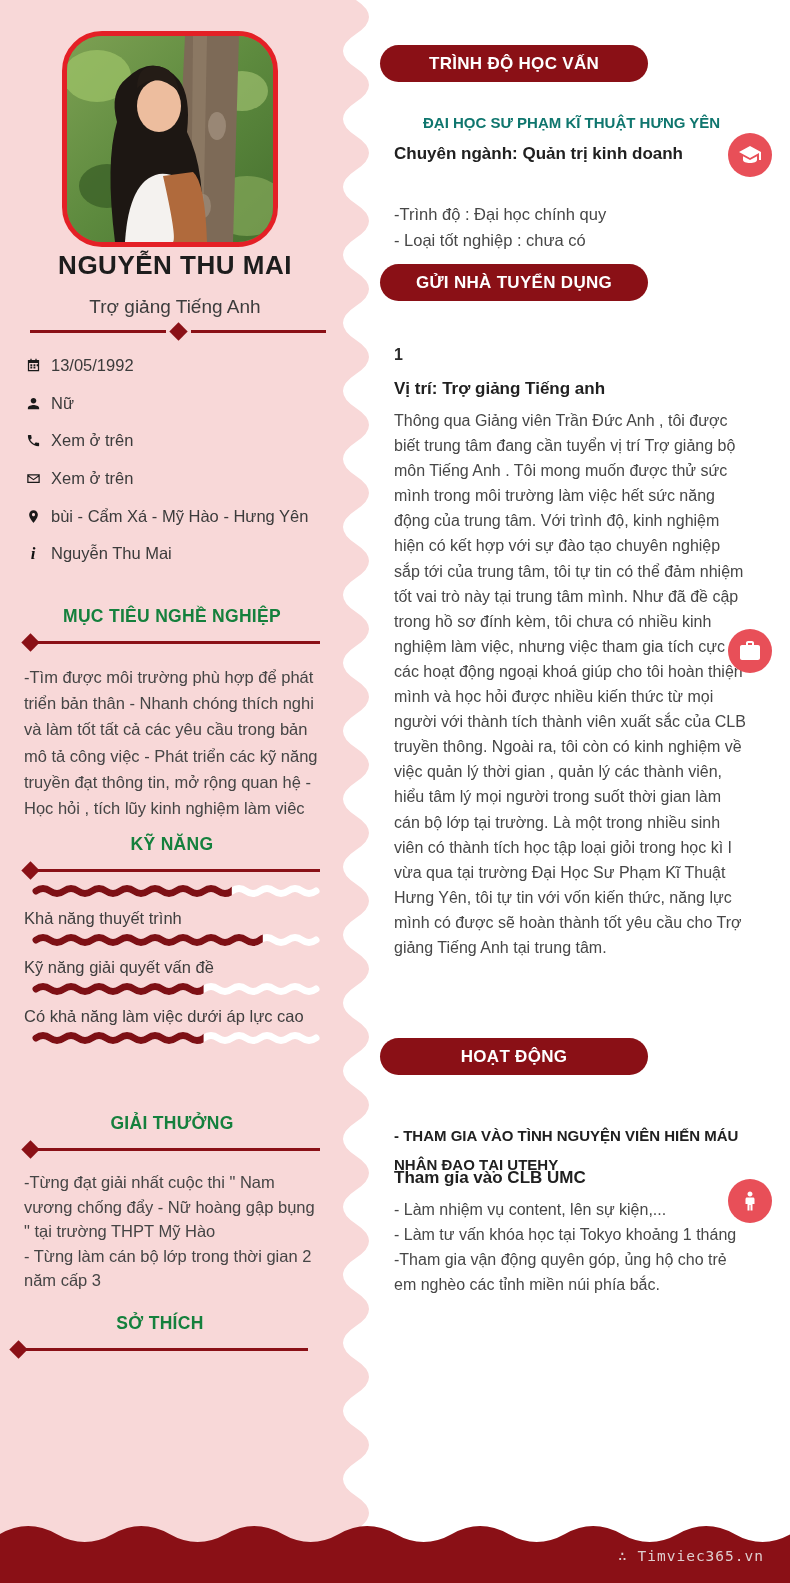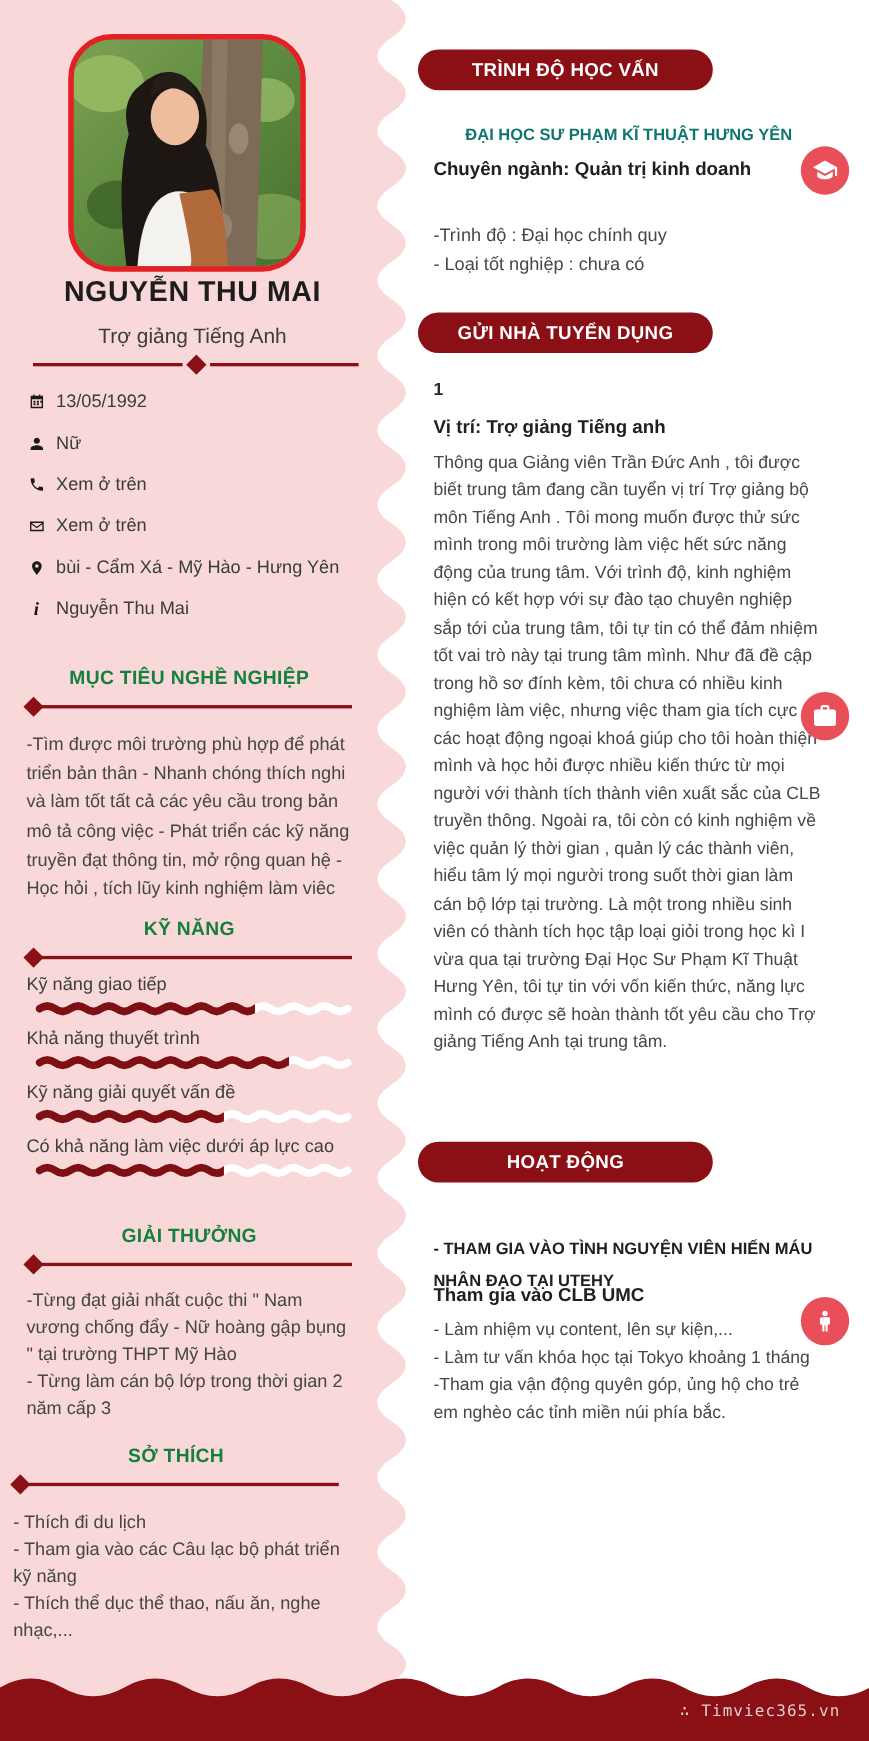--- a/index.html
+++ b/index.html
@@ -169,21 +169,20 @@
 
   <div class="abs" style="left:24px;top:834px;">
     <div class="side-title">KỸ NĂNG</div>
     <div class="rule">
         <span class="diamond"></span>
         <span class="seg"></span>
       </div>
   </div>
   <div class="abs skills">
     <div class="skill">
-      <div class="skill-label">Kỹ năng giao tiếp</div>
       <svg class="skill-bar" width="290" height="14" viewBox="0 0 290 14">
         <defs>
             <clipPath id="sc0">
               <rect class="skill-clip" x="0" y="0" width="199.8" height="14"></rect>
             </clipPath>
           </defs>
         <path class="wave-w" d="M4 7 q7 -5 14 0 t14 0 t14 0 t14 0 t14 0 t14 0 t14 0 t14 0 t14 0 t14 0 t14 0 t14 0 t14 0 t14 0 t14 0 t14 0 t14 0 t14 0 t14 0 t14 0"></path>
         <path class="wave-f" clip-path="url(#sc0)" d="M4 7 q7 -5 14 0 t14 0 t14 0 t14 0 t14 0 t14 0 t14 0 t14 0 t14 0 t14 0 t14 0 t14 0 t14 0 t14 0 t14 0 t14 0 t14 0 t14 0 t14 0 t14 0"></path>
       </svg>
     </div>
@@ -234,39 +233,36 @@
     <div class="side-text" style="margin-top:14px;line-height:24.5px;">-Từng đạt giải nhất cuộc thi " Nam vương chống đẩy - Nữ hoàng gập bụng " tại trường THPT Mỹ Hào
  - Từng làm cán bộ lớp trong thời gian 2 năm cấp 3</div>
   </div>
 
   <div class="abs" style="left:12px;top:1313px;">
     <div class="side-title">SỞ THÍCH</div>
     <div class="rule">
         <span class="diamond"></span>
         <span class="seg"></span>
       </div>
-    <div class="side-text" style="margin-top:16px;line-height:24.5px;">- Thích đi du lịch
-- Tham gia vào các Câu lạc bộ phát triển kỹ năng
--  Thích thể dục thể thao, nấu ăn, nghe nhạc,...</div>
   </div>
 
   <div class="abs pill" style="top:45px;">
     <span>TRÌNH ĐỘ HỌC VẤN</span>
   </div>
   <div class="abs edu-school">ĐẠI HỌC SƯ PHẠM KĨ THUẬT HƯNG YÊN</div>
   <div class="abs edu-major">Chuyên ngành: Quản trị kinh doanh</div>
   <div class="abs edu-lines">-Trình độ : Đại học chính quy
 - Loại tốt nghiệp : chưa có</div>
   <div class="abs badge" style="top:133px;">
     <svg viewBox="0 0 24 24">
         <path d="M12 3L1 9l11 6 9-4.9V17h2V9L12 3zM5 13.2V17c0 1.7 3.1 3 7 3s7-1.3 7-3v-3.8l-7 3.8-7-3.8z"></path>
       </svg>
   </div>
 
-  <div class="abs pill" style="top:284px;">
+  <div class="abs pill" style="top:264px;">
     <span>GỬI NHÀ TUYỂN DỤNG</span>
   </div>
   <div class="abs cl-num">1</div>
   <div class="abs cl-pos">Vị trí: Trợ giảng Tiếng anh</div>
   <div class="abs cl-body">Thông qua Giảng viên Trần Đức Anh , tôi được biết trung tâm đang cần tuyển vị trí Trợ giảng bộ môn Tiếng Anh . Tôi mong muốn được thử sức mình trong môi trường làm việc hết sức năng động của trung tâm. Với trình độ, kinh nghiệm hiện có kết hợp với sự đào tạo chuyên nghiệp sắp tới của trung tâm, tôi tự tin có thể đảm nhiệm tốt vai trò này tại trung tâm mình. Như đã đề cập trong hồ sơ đính kèm, tôi chưa có nhiều kinh nghiệm làm việc, nhưng việc tham gia tích cực các hoạt động ngoại khoá giúp cho tôi hoàn thiện mình và học hỏi được nhiều kiến thức từ mọi người với thành tích thành viên xuất sắc của CLB truyền thông. Ngoài ra, tôi còn có kinh nghiệm về việc quản lý thời gian , quản lý các thành viên, hiểu tâm lý mọi người trong suốt thời gian làm cán bộ lớp tại trường. Là một trong nhiều sinh viên có thành tích học tập loại giỏi trong học kì I vừa qua tại trường Đại Học Sư Phạm Kĩ Thuật Hưng Yên, tôi tự tin với vốn kiến thức, năng lực mình có được sẽ hoàn thành tốt yêu cầu cho Trợ giảng Tiếng Anh tại trung tâm.</div>
   <div class="abs badge" style="top:629px;">
     <svg viewBox="0 0 24 24">
         <path d="M20 6h-4V4c0-1.1-.9-2-2-2h-4c-1.1 0-2 .9-2 2v2H4c-1.1 0-2 .9-2 2v11c0 1.1.9 2 2 2h16c1.1 0 2-.9 2-2V8c0-1.1-.9-2-2-2zm-6 0h-4V4h4v2z"></path>
       </svg>
   </div>

